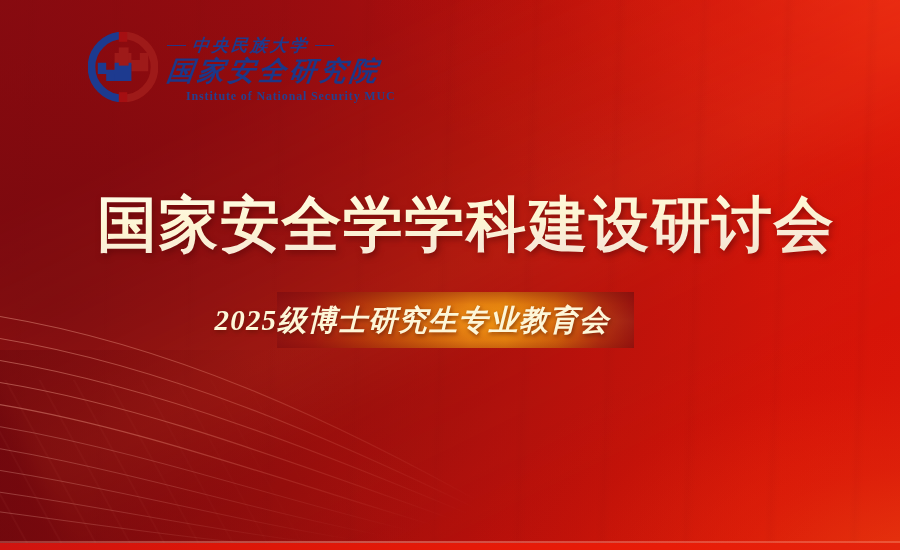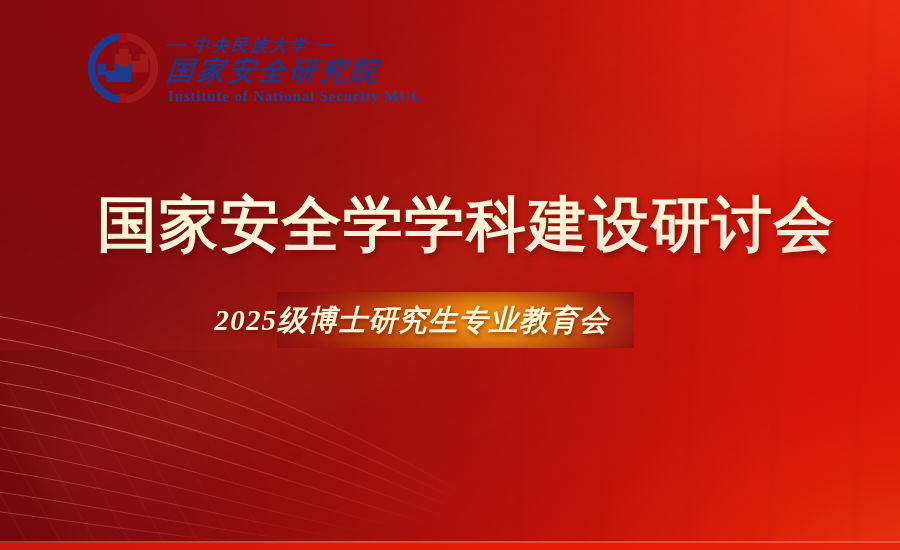--- a/index.html
+++ b/index.html
@@ -227,28 +227,28 @@
     font-style: italic;
     color: #1c3788;
     letter-spacing: 3.5px;
     white-space: nowrap;
     line-height: 1.08;
     transform: skewX(-7deg);
     margin-top: 1px;
   }
   .logo-inst-en {
     font-family: "Liberation Serif", serif;
-    font-size: 15px;
+    font-size: 12px;
     font-weight: 700;
     color: #24408f;
     letter-spacing: 0.85px;
     white-space: nowrap;
     line-height: 1;
     margin-top: 3px;
-    margin-left: 1px;
+    margin-left: 19px;
   }
 
   
   .main-title {
     position: absolute;
     left: 0;
     top: 192px;
     width: 900px;
     text-align: center;
     font-family: "Liberation Serif", serif;

